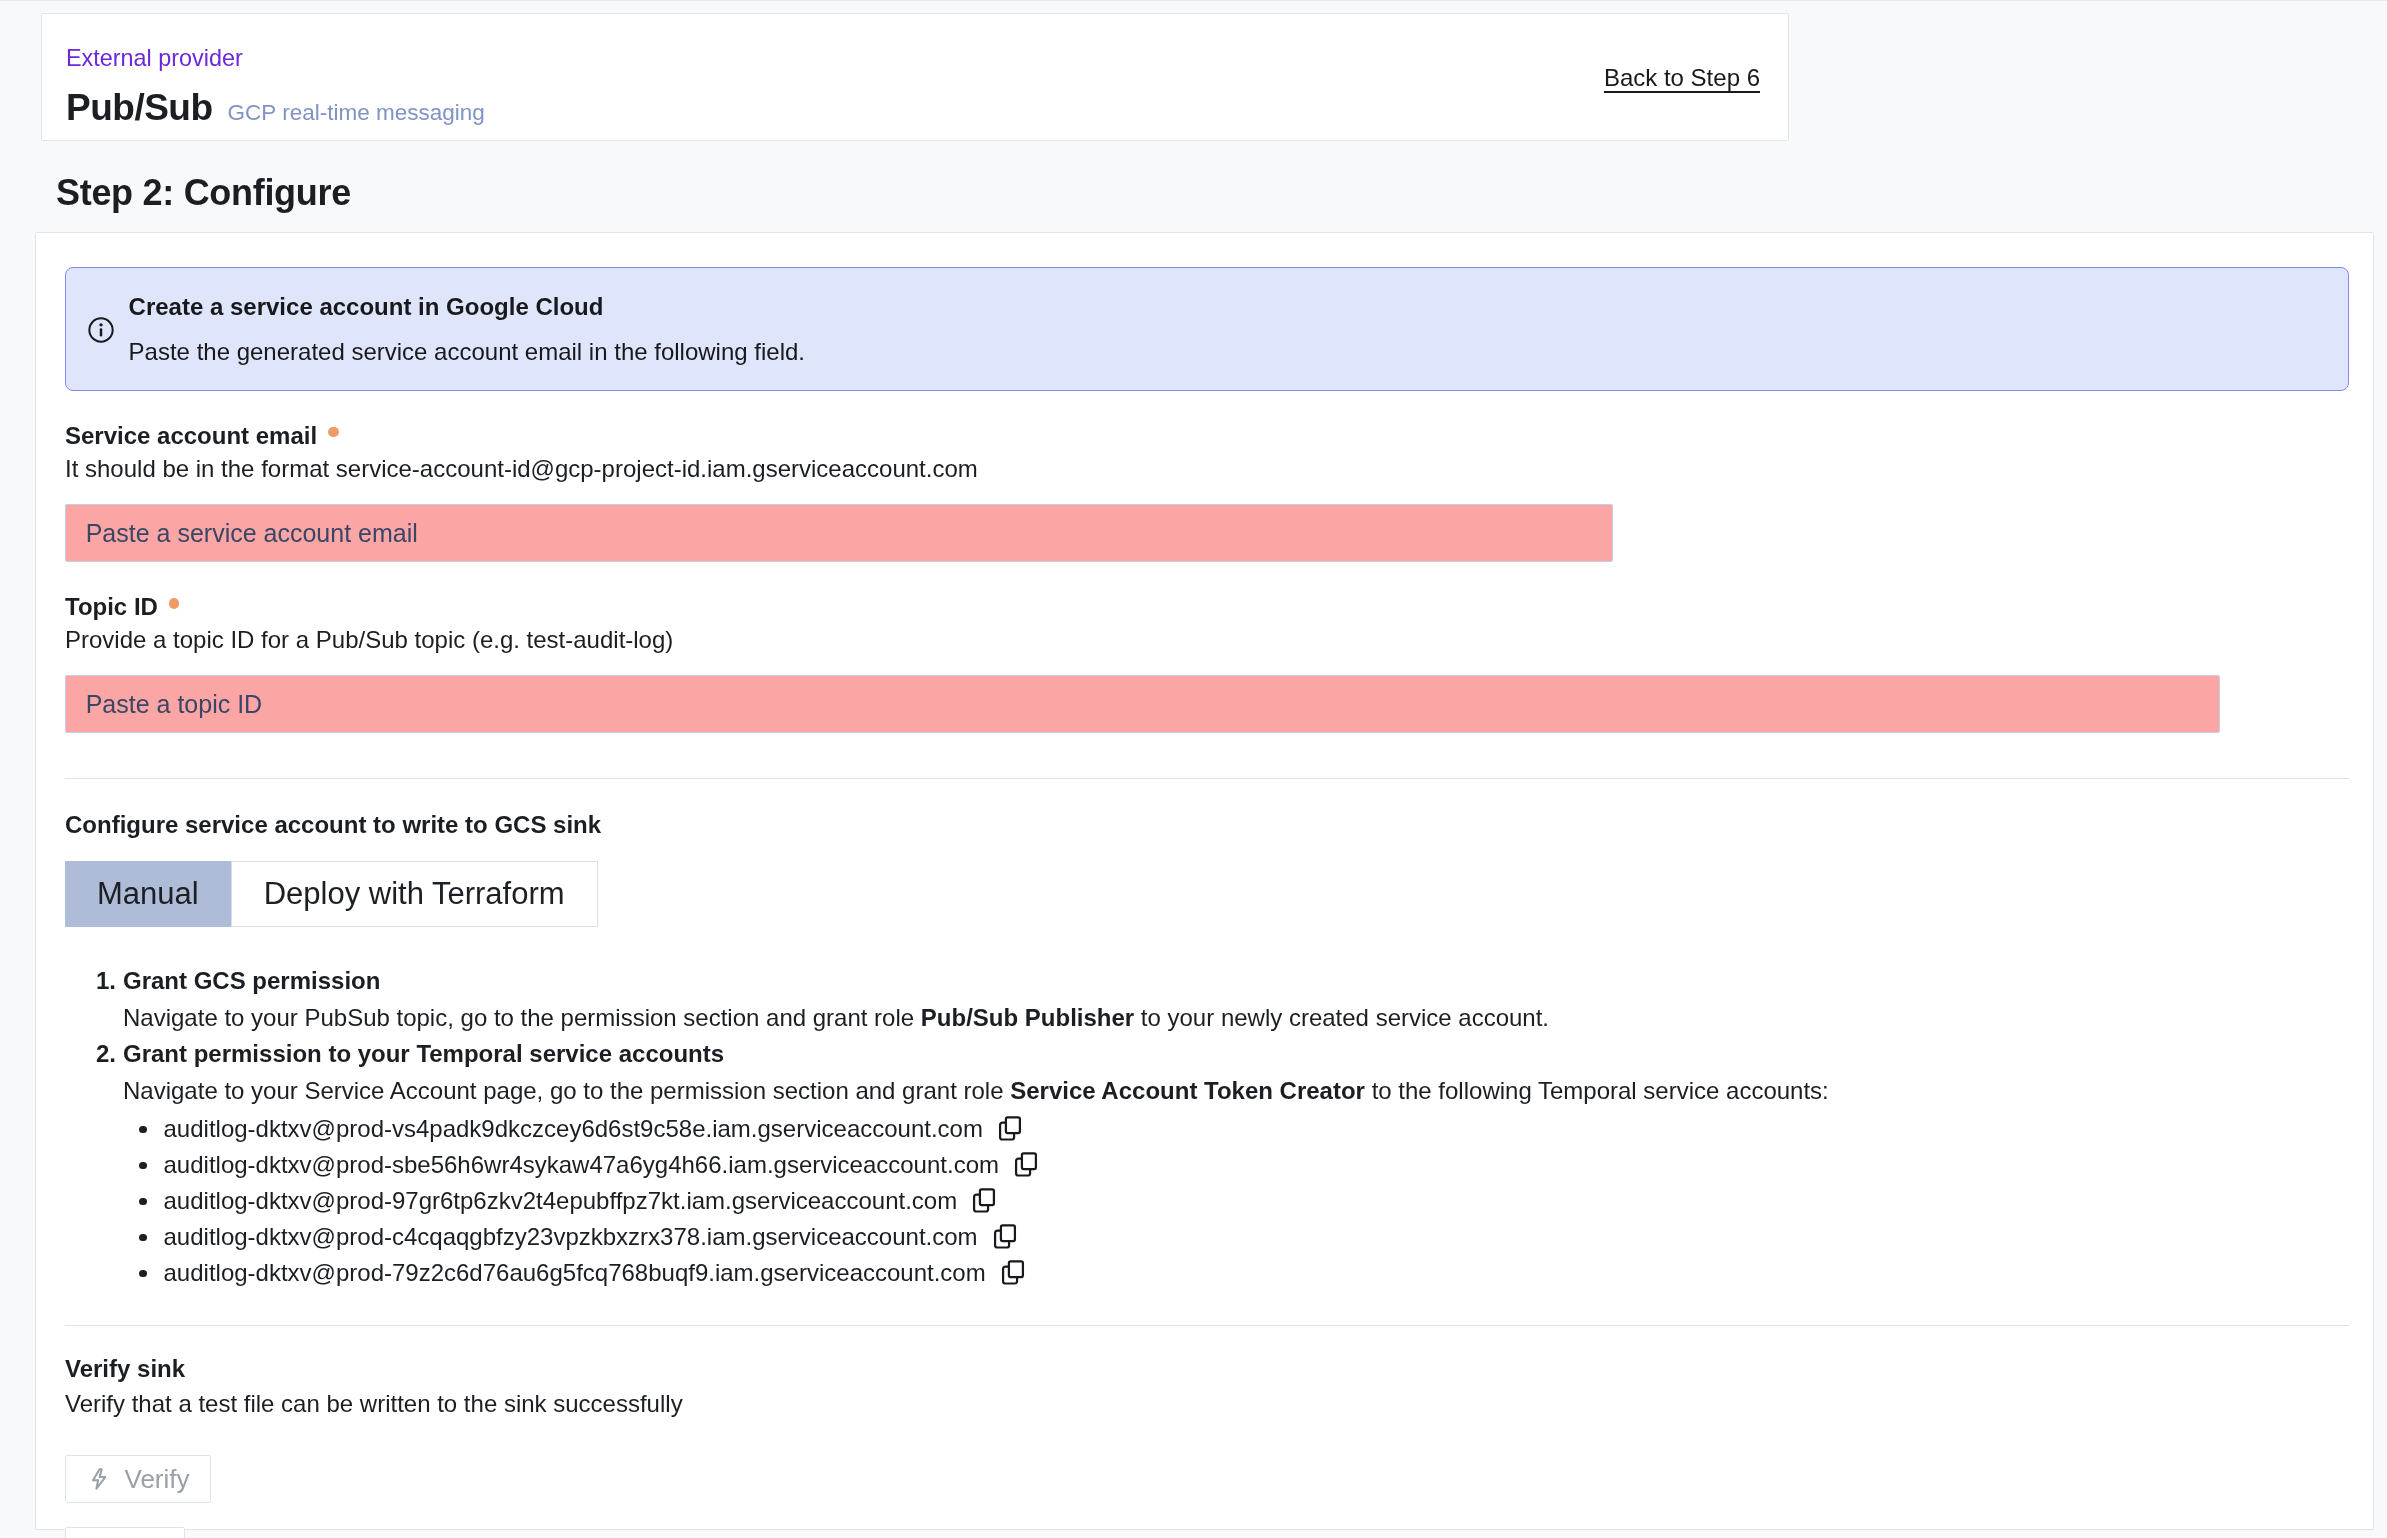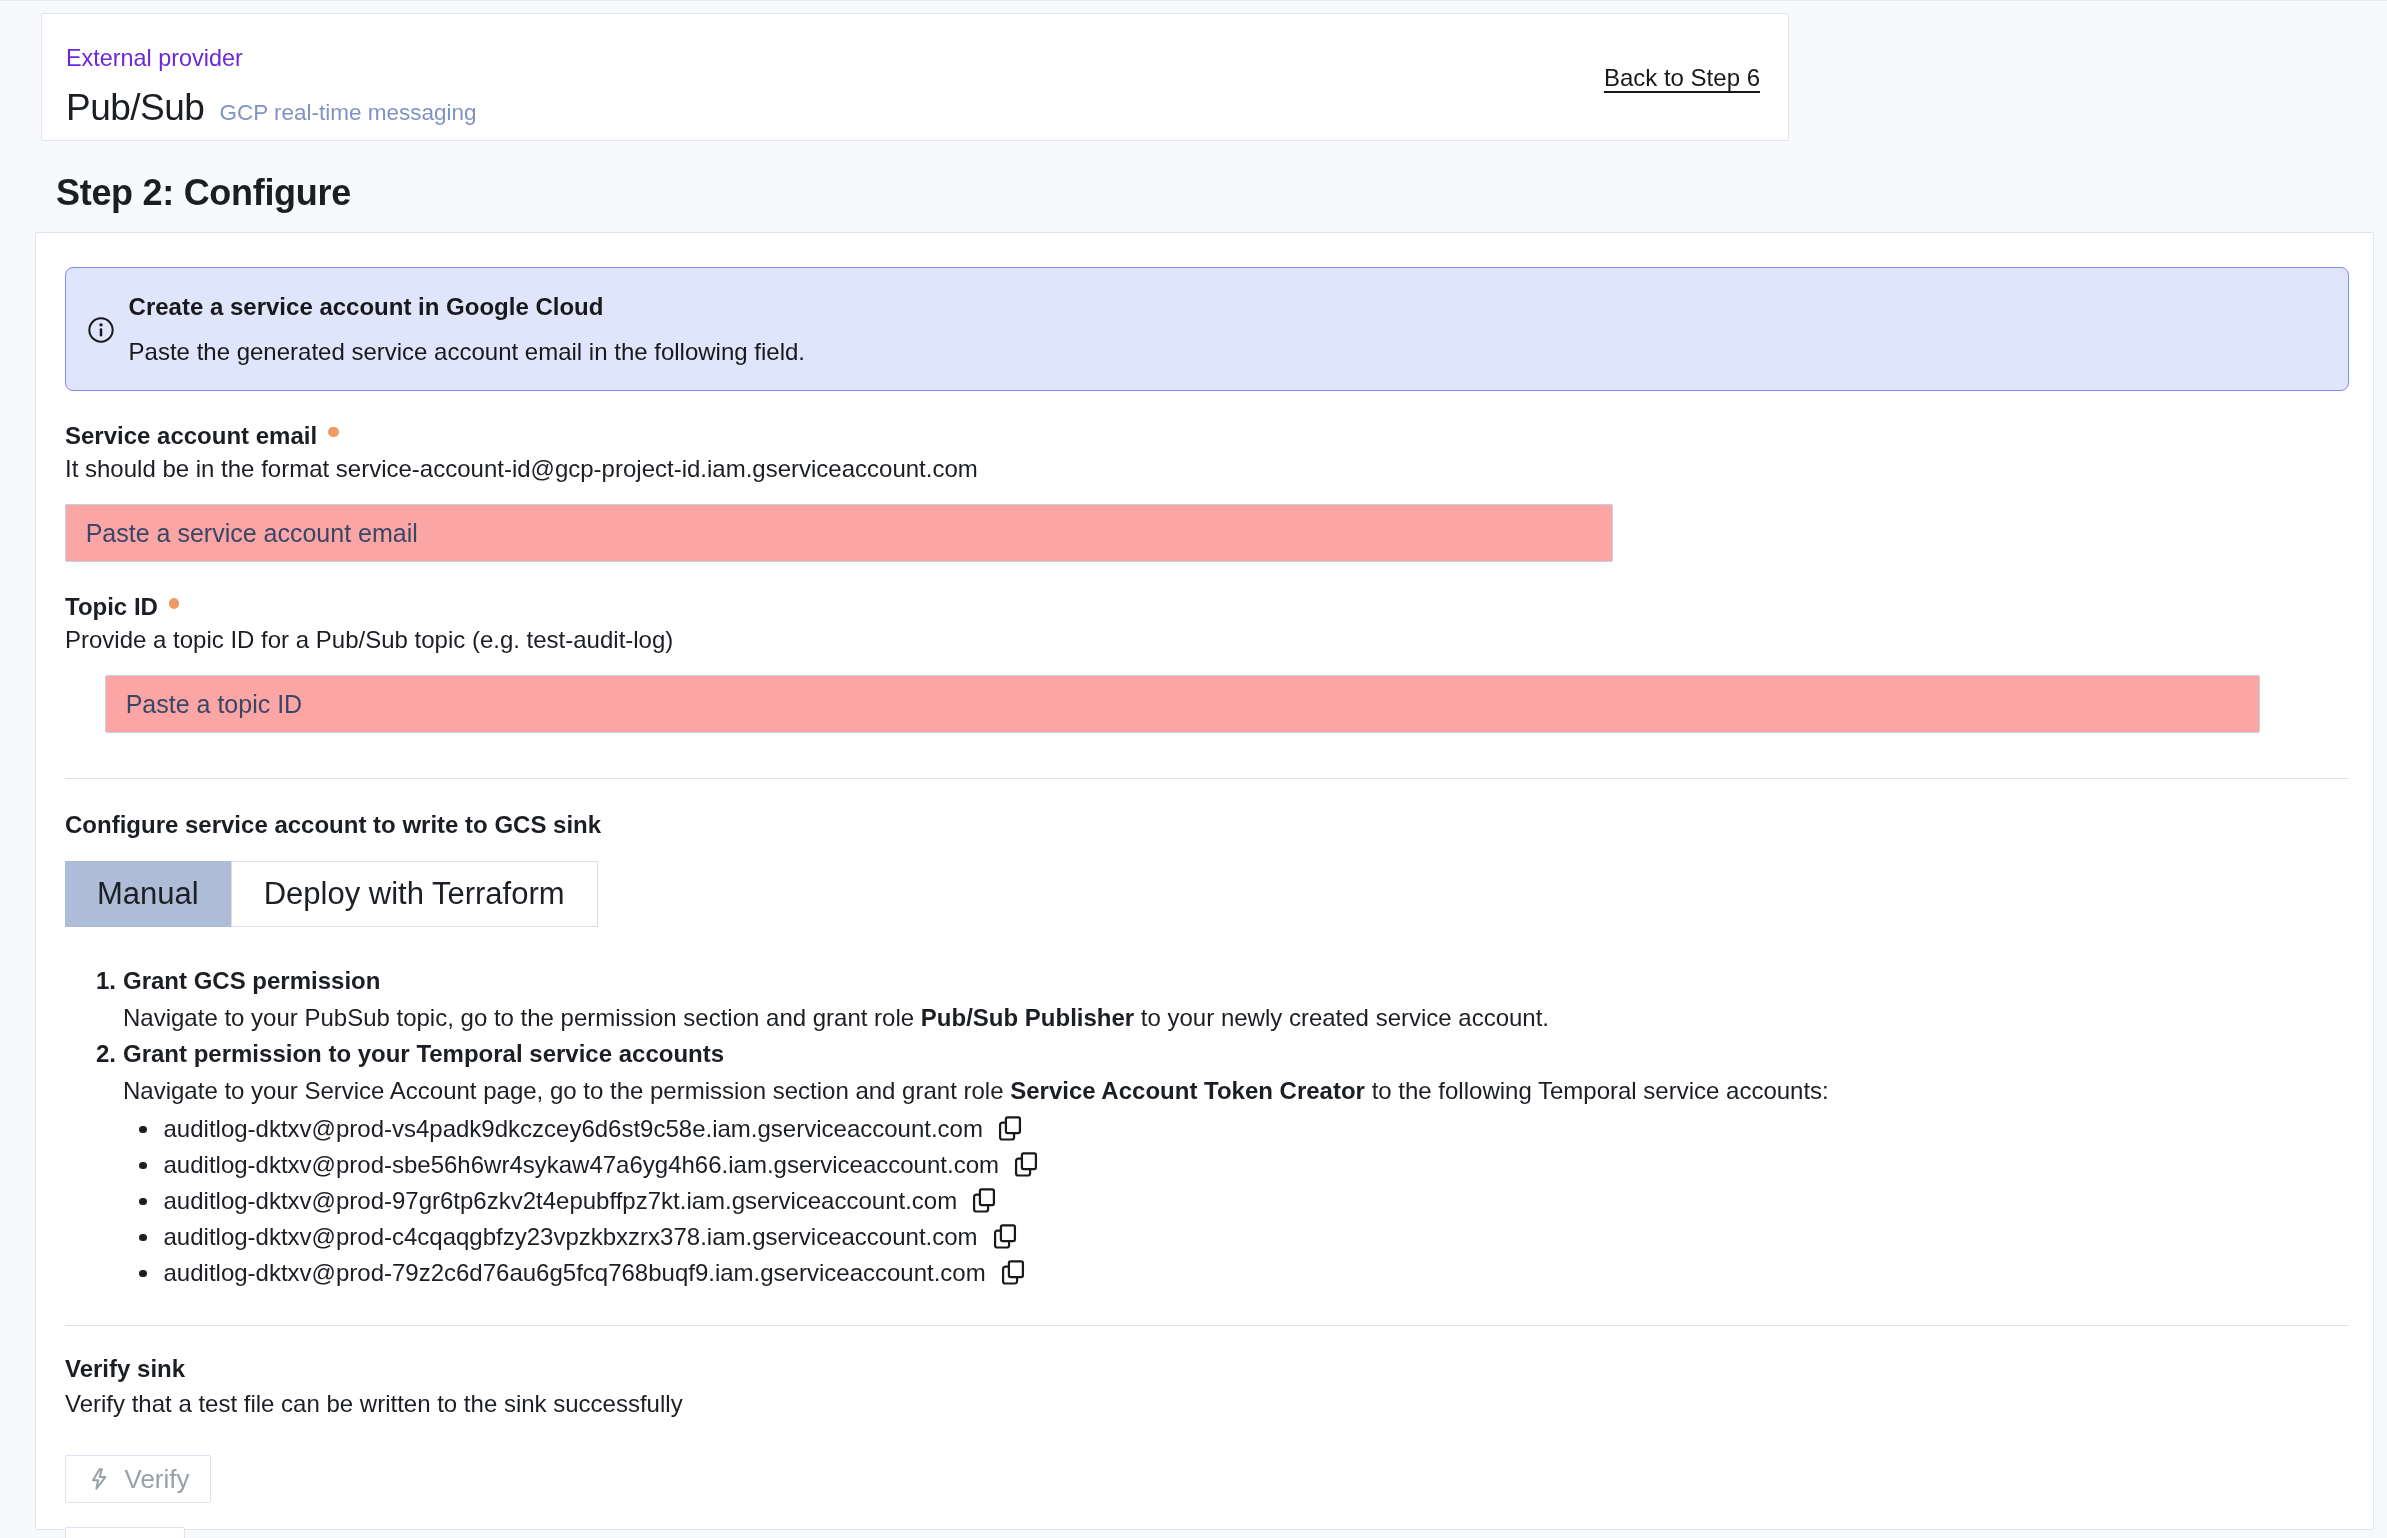--- a/index.html
+++ b/index.html
@@ -18,21 +18,21 @@
   }
   
   .provider-card {
     position: absolute; left: 41px; top: 12px;
     width: 1748px; height: 128px;
     display: flex; justify-content: space-between; align-items: flex-start;
     padding: 31px 28px 0 24px;
   }
   .provider-label { font-size: 23.4px; color: #6d28d9; }
   .provider-name-row { margin-top: 15px; display: flex; align-items: baseline; gap: 15px; }
-  .provider-name { font-size: 37px; font-weight: 400; letter-spacing: -0.5px; }
+  .provider-name { font-size: 37px; font-weight: 700; letter-spacing: -0.5px; }
   .provider-subtitle { font-size: 22.5px; color: #8093c5; }
   .back-link {
     margin-top: 19px;
     font-size: 24px; font-weight: 500; color: #17191c;
     text-decoration: underline; text-underline-offset: 4.7px; cursor: pointer;
   }
   
   .step-heading {
     position: absolute; left: 56px; top: 171px;
     font-size: 36px; font-weight: 700; letter-spacing: -0.3px;
@@ -64,21 +64,21 @@
   .field-helper { font-size: 24px; margin-top: 4.7px; color: #1b1e23; }
   .text-input {
     display: block; margin-top: 21.5px; height: 58px;
     border: 0.9px solid #c6cfdf; border-radius: 1.9px;
     padding: 0 19.7px; font-size: 25px;
     font-family: "Liberation Sans", sans-serif;
     color: #2a3550; background: #fca5a5; outline: none;
   }
   .text-input::placeholder { color: #3a4666; opacity: 1; }
   .input-sa { width: 1548px; }
-  .input-topic { width: 2155px; margin-left: 40px; }
+  .input-topic { width: 2155px; }
   .divider { border: none; border-top: 0.9px solid #dde2ea; width: 2284px; }
   .divider-1 { margin-top: 45px; }
   .divider-2 { margin-top: 34px; }
   
   .section-title { font-size: 24px; font-weight: 700; margin-top: 32px; }
   .tabs { display: inline-flex; margin-top: 21.5px; }
   .tab {
     height: 66px; display: flex; align-items: center; justify-content: center;
     font-size: 31px; padding: 0 32px; cursor: pointer; color: #1c1f24;
   }

